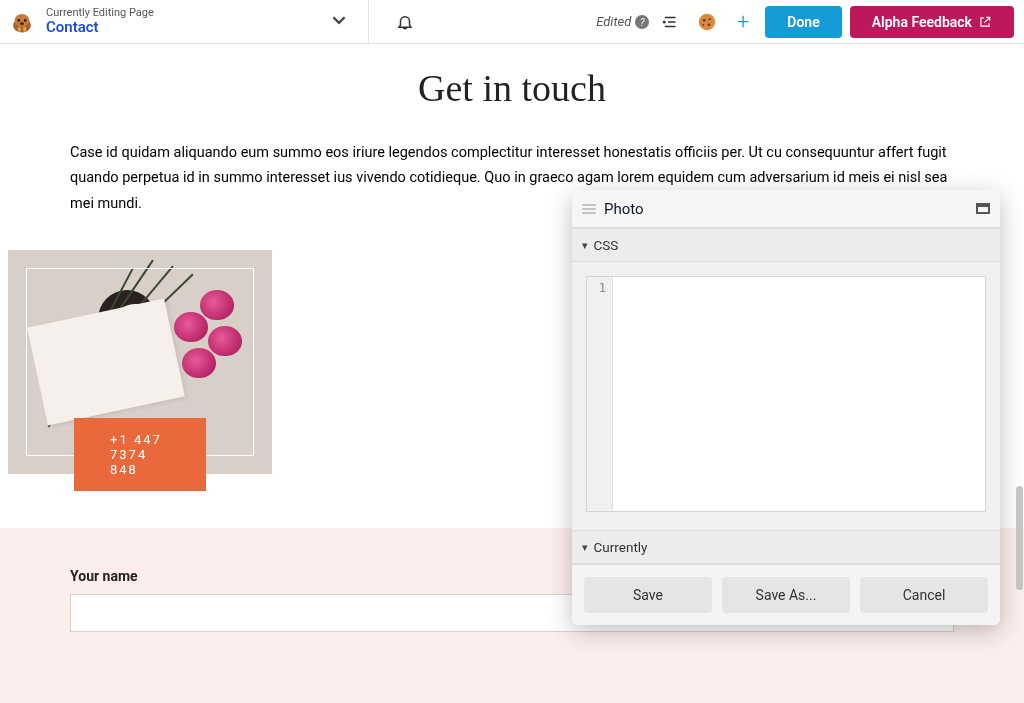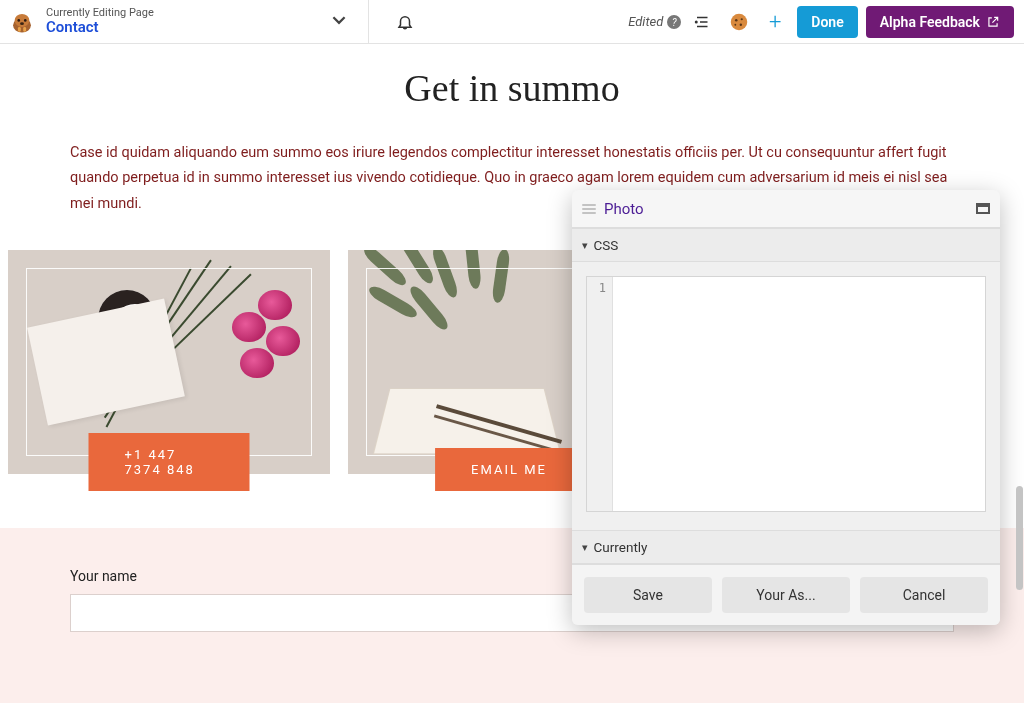--- a/index.html
+++ b/index.html
@@ -13,31 +13,31 @@
   .page-label .sub { font-size: 11px; color: #555; }
   .page-label .main { font-size: 15px; font-weight: 600; color: #1d4ed8; }
   .chev { margin-left: 170px; color: #444; cursor: pointer; }
   .divider-v { width: 1px; height: 44px; background: #e3e3e3; margin-left: 14px; }
   .bell { margin-left: 14px; color: #333; cursor: pointer; }
   .spacer { flex: 1; }
   .edited { font-style: italic; color: #555; font-size: 13px; display: flex; align-items: flex-end; gap: 4px; }
   .iconbtn { width: 28px; height: 28px; display: flex; align-items: center; justify-content: center; cursor: pointer; color: #333; }
   .plus { color: #159bd6; font-size: 22px; font-weight: 300; }
   .cookie { width: 22px; height: 22px; }
-  .btn { height: 32px; padding: 0 14px; border-radius: 4px; font-size: 14px; font-weight: 600; display: flex; align-items: center; cursor: pointer; }
+  .btn { height: 32px; padding: 0 22px; border-radius: 4px; font-size: 14px; font-weight: 600; display: flex; align-items: center; cursor: pointer; }
   .btn-done { background: #159bd6; color: #fff; }
-  .btn-alpha { background: #701a75; color: #fff; gap: 6px; }
+  .btn-alpha { background: #be185d; color: #fff; gap: 6px; }
 
   
   .page { padding: 22px 70px 0; }
   .h1 { font-family: "Georgia", "Times New Roman", serif; font-size: 38px; font-weight: 400; color: #222; text-align: center; margin-bottom: 30px; }
-  .para { font-size: 14.5px; line-height: 1.75; color: #7f1d1d; margin-bottom: 34px; }
+  .para { font-size: 14.5px; line-height: 1.75; color: #000000; margin-bottom: 34px; }
 
   .cards { display: flex; gap: 18px; padding: 0 8px; }
-  .card { position: relative; width: 322px; height: 224px; overflow: visible; }
+  .card { position: relative; width: 264px; height: 224px; overflow: visible; }
   .card .img { width: 100%; height: 100%; background: #d8cfc8; position: relative; overflow: hidden; }
   .card .frame { position: absolute; left: 18px; top: 18px; right: 18px; bottom: 18px; border: 1px solid rgba(255,255,255,0.9); pointer-events: none; }
   .card .cta { position: absolute; left: 50%; transform: translateX(-50%); bottom: -17px; background: #e9683c; color: #fff; font-size: 13px; letter-spacing: 2px; padding: 14px 36px; cursor: pointer; }
 
   
   .img1 { background: linear-gradient(135deg,#e6e0db 0%,#d6ccc5 100%); }
   .img1::before { content:""; position:absolute; left:90px; top:40px; width:58px; height:58px; border-radius:50%; background:#fff; box-shadow: inset 8px 8px 0 6px #2a2220; }
   .img1::after { content:""; position:absolute; left:28px; top:62px; width:140px; height:100px; background:#f5f0eb; transform: rotate(-12deg); box-shadow: 2px 2px 4px rgba(0,0,0,0.08); }
   .flowers { position:absolute; right:20px; top:10px; width:160px; height:190px; }
   .flowers .stem { position:absolute; width:1.5px; background:#3a4a2f; transform-origin: top; }
@@ -48,29 +48,29 @@
   .leaves { position:absolute; left:6px; top:0; width:200px; height:120px; }
   .leaves span { position:absolute; width:54px; height:12px; border-radius: 50% / 100%; background:#5a6b46; opacity:0.85; }
   .mug { position:absolute; right:26px; bottom:44px; width:60px; height:68px; background:#f3efe9; border-radius:4px 4px 6px 6px; border:1px solid #d9d1c7; }
   .mug::after{ content:""; position:absolute; right:-16px; top:14px; width:18px; height:28px; border:5px solid #f3efe9; border-left:none; border-radius:0 14px 14px 0; }
   .notebook { position:absolute; left:34px; bottom:12px; width:170px; height:88px; background:#f6f1ea; transform: perspective(300px) rotateX(42deg); border:1px solid #ddd3c7; }
   .pencils { position:absolute; left:86px; bottom:48px; width:130px; height:4px; background:#5a4a3a; transform: rotate(16deg); box-shadow: 0 10px 0 -0.5px #6a5848; }
 
   
   .formsection { background: #fceeec; margin-top: 54px; padding: 40px 70px 120px; }
   .formsection h2 { font-family: Georgia, serif; font-size: 30px; font-weight: 400; color: #222; margin-bottom: 34px; }
-  .formsection label { display:block; font-size: 14px; font-weight: 400; color:#222; margin-bottom: 10px; }
+  .formsection label { display:block; font-size: 14px; font-weight: 700; color:#222; margin-bottom: 10px; }
   .formsection input { width: 100%; height: 38px; border: 1px solid #dcd0cd; background:#fff; padding: 0 10px; font-size:14px; }
 
   
   .panel { position: absolute; left: 572px; top: 190px; width: 428px; background: #f0f0f0; border-radius: 6px; box-shadow: 0 6px 24px rgba(0,0,0,0.25); overflow: hidden; }
   .panel-header { display:flex; align-items:center; height: 38px; padding: 0 10px; background: #f6f6f6; border-bottom: 1px solid #ddd; }
   .drag { width: 14px; display:flex; flex-direction:column; gap:2px; margin-right:8px; }
   .drag span{ height:2px; background:#c3c3c3; border-radius:1px;}
-  .panel-title { font-size: 15px; color:#4c1d95; font-weight: 400; flex:1; }
+  .panel-title { font-size: 15px; color:#0f172a; font-weight: 400; flex:1; }
   .winicon { width:14px; height:11px; border:2px solid #555; border-top-width:4px; cursor:pointer; }
 
   .tabs { display:flex; background:#eaeaea; height: 38px; }
   .tab { flex:1; display:flex; align-items:center; justify-content:center; font-size:14px; color:#555; cursor:pointer; }
   .tab.active { background:#fff; color:#1a72c3; }
 
   .section-head { display:flex; align-items:center; gap:6px; background:#ececec; height:34px; padding:0 10px; font-size:13.5px; color:#333; cursor:pointer; border-top:1px solid #ddd; border-bottom:1px solid #ddd;}
   .section-head .caret{ font-size:11px; color:#444; }
 
   .editor { padding: 14px 14px 18px 14px; background:#f0f0f0; }
@@ -142,21 +142,21 @@
     </div>
   <div class="btn btn-alpha">
     <span>Alpha Feedback</span>
     <svg width="14" height="14" viewBox="0 0 24 24" fill="none" stroke="#fff" stroke-width="2">
         <path d="M14 4h6v6M20 4l-9 9M19 14v5H5V5h5"></path>
       </svg>
   </div>
 </div>
 
 <div class="page">
-  <h1 class="h1">Get in summo</h1>
+  <h1 class="h1">Get in touch</h1>
   <p class="para">Case id quidam aliquando eum summo eos iriure legendos complectitur interesset honestatis officiis per. Ut cu consequuntur affert fugit quando perpetua id in summo interesset ius vivendo cotidieque. Quo in graeco agam lorem equidem cum adversarium id meis ei nisl sea mei mundi.</p>
 </div>
 
 <div class="cards">
   <div class="card">
     <div class="img img1">
       <div class="flowers">
         <div class="stem" style="left:40px;top:8px;height:180px;transform:rotate(28deg)"></div>
         <div class="stem" style="left:60px;top:0;height:190px;transform:rotate(34deg)"></div>
         <div class="stem" style="left:80px;top:6px;height:170px;transform:rotate(40deg)"></div>
@@ -164,38 +164,20 @@
         <div class="bloom" style="right:18px;top:30px"></div>
         <div class="bloom" style="right:44px;top:52px"></div>
         <div class="bloom" style="right:10px;top:66px"></div>
         <div class="bloom" style="right:36px;top:88px"></div>
       </div>
     </div>
     <div class="frame"></div>
     <div class="cta">+1 447 7374 848</div>
   </div>
 
-  <div class="card">
-    <div class="img img2">
-      <div class="leaves">
-        <span style="left:4px;top:10px;transform:rotate(42deg)"></span>
-        <span style="left:36px;top:4px;transform:rotate(58deg)"></span>
-        <span style="left:64px;top:16px;transform:rotate(70deg)"></span>
-        <span style="left:92px;top:6px;transform:rotate(84deg)"></span>
-        <span style="left:120px;top:20px;transform:rotate(98deg)"></span>
-        <span style="left:12px;top:46px;transform:rotate(30deg)"></span>
-        <span style="left:48px;top:52px;transform:rotate(50deg)"></span>
-      </div>
-      <div class="mug"></div>
-      <div class="notebook"></div>
-      <div class="pencils"></div>
-    </div>
-    <div class="frame"></div>
-    <div class="cta">EMAIL ME</div>
-  </div>
 </div>
 
 <div class="formsection">
   <label>Your name</label>
   <input type="text" style="">
 </div>
 
 <div class="panel">
   <div class="panel-header">
     <div class="drag">
@@ -215,20 +197,20 @@
       <div class="gutter"><span>1</span></div>
       <div class="codearea" contenteditable="true" style=""></div>
     </div>
   </div>
   <div class="section-head">
     <span class="caret">▾</span>
     <span>Currently</span>
   </div>
   <div class="panel-footer">
     <div class="fbtn">Save</div>
-    <div class="fbtn">Your As...</div>
+    <div class="fbtn">Save As...</div>
     <div class="fbtn">Cancel</div>
   </div>
 </div>
 
 <div class="scrolltrack">
   <div class="scrollthumb"></div>
 </div>
 
 </body></html>

